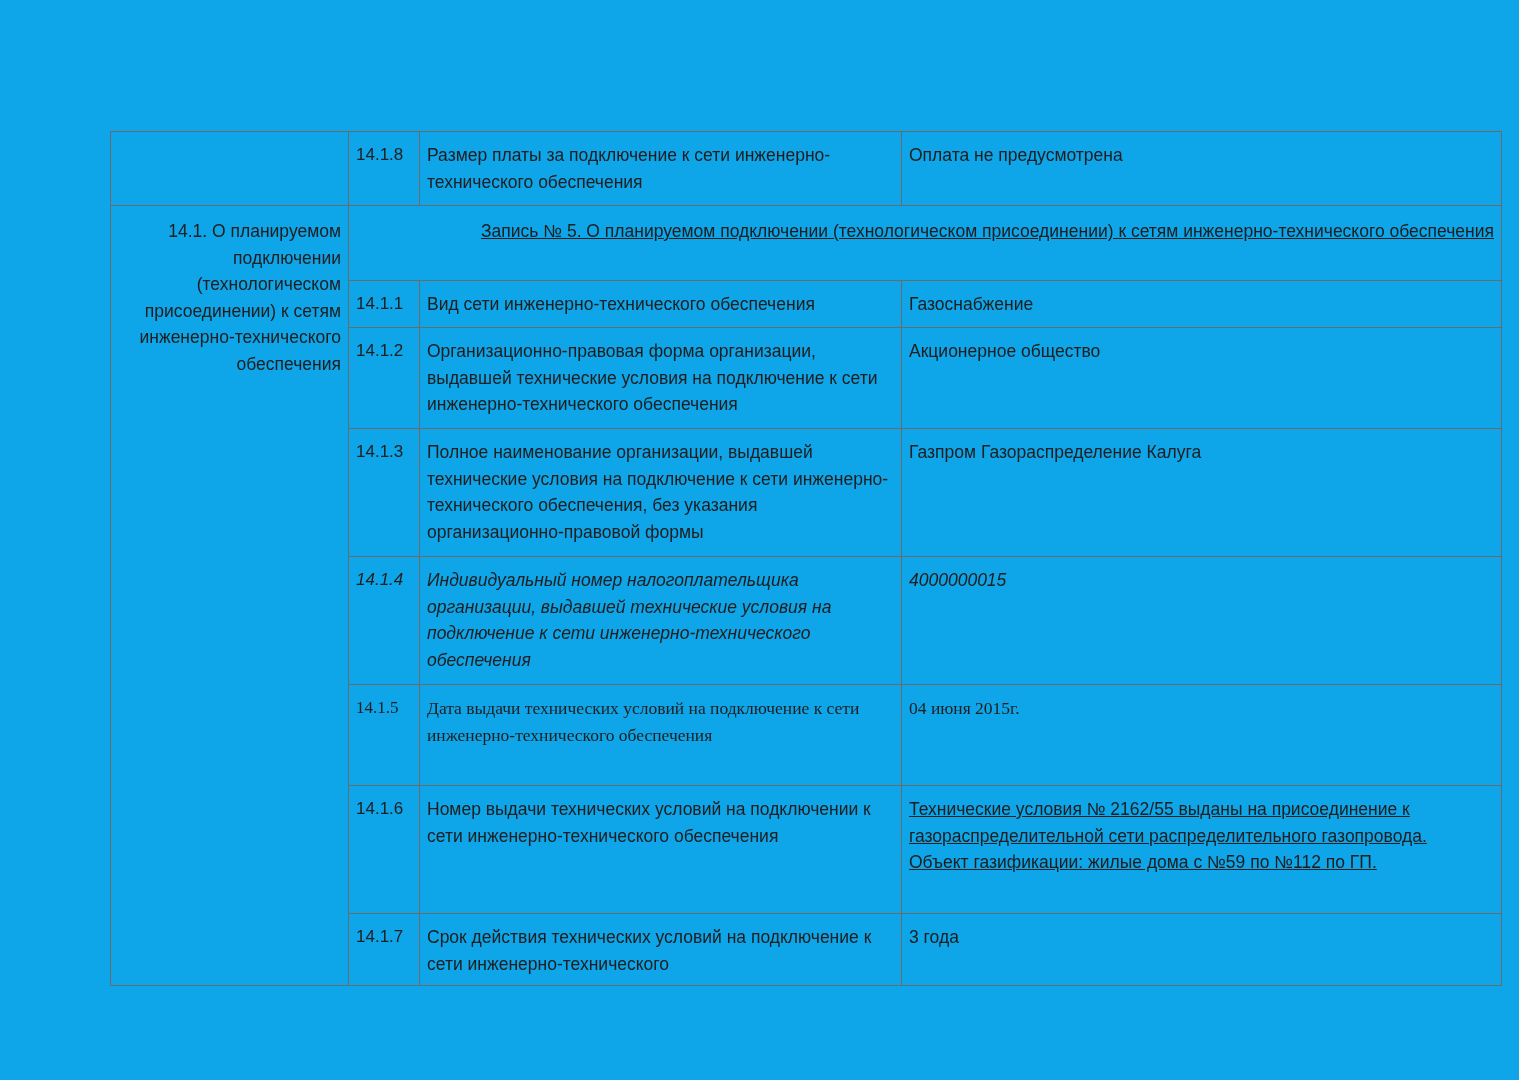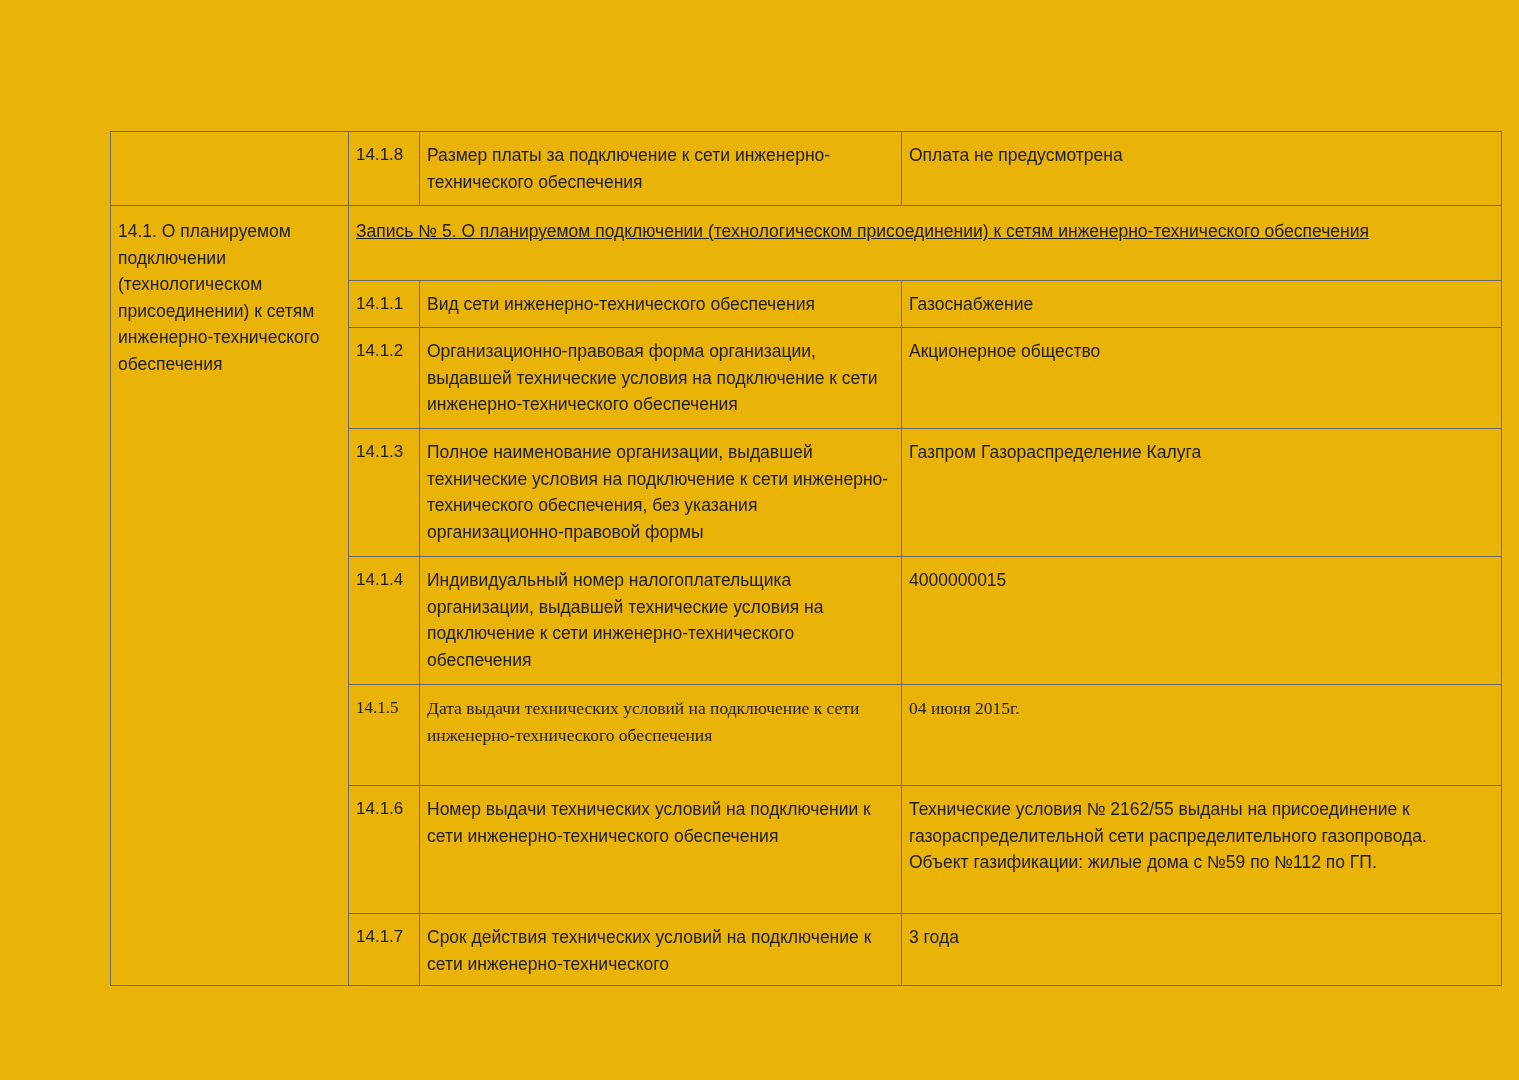--- a/index.html
+++ b/index.html
@@ -14,21 +14,21 @@
       overflow: hidden;
       font-family: "Liberation Sans", "DejaVu Sans", sans-serif;
       color: #1e1e1e;
     }
     .page {
       position: absolute;
       left: 0;
       top: 0;
       width: 1519px;
       height: 1080px;
-      background: #eab308;
+      background: #0ea5e9;
     }
     .doc-table {
       position: absolute;
       left: 110px;
       top: 131px;
       width: 1391px;
       border-collapse: collapse;
       table-layout: fixed;
       font-size: 17.5px;
       line-height: 26.5px;
@@ -47,31 +47,32 @@
     }
     .doc-table td.section {
       padding-top: 12px;
     }
     .doc-table td.record {
       padding-top: 12px;
       text-decoration: underline;
     }
     .value-line {
       display: block;
+      text-decoration: underline;
     }
     col.c1 { width: 238px; }
     col.c2 { width: 71px; }
     col.c3 { width: 482px; }
     col.c4 { width: 600px; }
     tr.r-148 td { height: 57px; }
-    tr.r-rec td { height: 56px; }
+    tr.r-rec td { height: 56px; text-align: right; }
     tr.r-141 td { height: 30px; }
     tr.r-142 td { height: 84px; }
     tr.r-143 td { height: 111px; }
-    tr.r-144 td { height: 111px; }
+    tr.r-144 td { height: 111px; font-style: italic; }
     tr.r-145 td { height: 84px; font-family: Liberation Serif, serif; }
     tr.r-146 td { height: 111px; }
     tr.r-147 td { height: 55px; }
   </style>
 </head>
 <body>
 
 <div class="page">
   <table class="doc-table">
     <colgroup>

